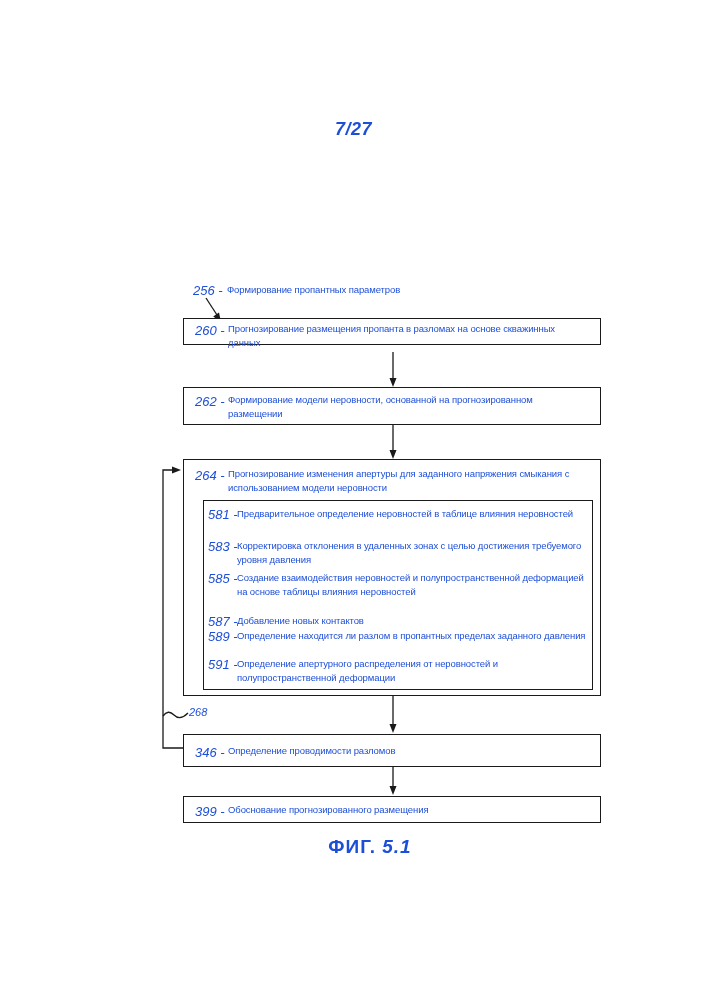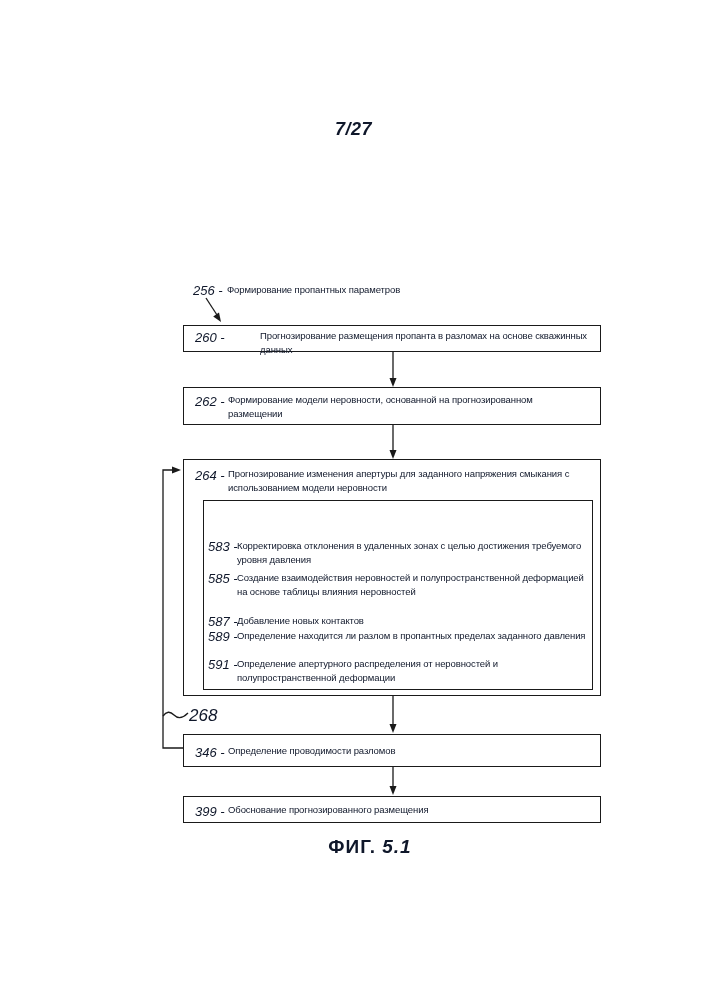--- a/index.html
+++ b/index.html
@@ -1,21 +1,21 @@
 <!DOCTYPE html>
 <html><head>
 <meta charset="utf-8">
 <style>
   html,body{margin:0;padding:0;background:#ffffff;}
   .sheet{
     position:relative;
     width:707px;height:920px;
     background:#ffffff;
     font-family:"Liberation Sans",sans-serif;
-    color:#0f172a;
+    color:#1d4ed8;
     overflow:hidden;
   }
   .page-num{
     position:absolute;left:0;top:119px;width:707px;
     text-align:center;
     font-size:18px;font-style:italic;font-weight:bold;
     letter-spacing:0.5px;
   }
   
   .fbox{
@@ -32,21 +32,21 @@
     white-space:pre;
     flex:0 0 auto;
   }
   .fbox .txt, .pre-step .txt, .subrow .txt{
     font-size:9.5px;
     line-height:13.5px;
     white-space:pre;
     letter-spacing:-0.1px;
   }
   .fbox .ref{width:33px;margin-left:11px;margin-top:2px;}
-  #box260{left:183px;top:325px;width:418px;height:27px;padding-top:3px;gap:32px;}
+  #box260{left:183px;top:318px;width:418px;height:27px;padding-top:3px;}
   #box262{left:183px;top:387px;width:418px;height:38px;padding-top:5px;}
   #box264{left:183px;top:459px;width:418px;height:237px;padding-top:7px;}
   #box266{left:183px;top:734px;width:418px;height:33px;padding-top:9px;}
   #box269{left:183px;top:796px;width:418px;height:27px;padding-top:6px;}
   
   .pre-step{
     position:absolute;left:193px;top:281px;
     display:flex;align-items:flex-end;
   }
   .pre-step .ref{width:34px;}
@@ -66,21 +66,21 @@
   .subrow .ref{width:29px;margin-left:4px;margin-top:1px;}
   #row581{top:6px;}
   #row583{top:38px;}
   #row585{top:70px;}
   #row587{top:113px;}
   #row589{top:128px;}
   #row591{top:156px;}
   
   .loop-ref{
     position:absolute;left:189px;top:706px;
-    font-style:italic;font-size:17px;
+    font-style:italic;font-size:11px;
   }
   
   .fig-caption{
     position:absolute;left:0;top:836px;width:740px;
     text-align:center;
     font-size:19px;font-weight:bold;
     letter-spacing:1px;
   }
   .fig-caption .fig-no{font-style:italic;text-align:center;}
   
@@ -161,20 +161,24 @@
 размещении</div>
   </div>
 
   <div class="fbox" id="box264">
     <span class="ref">264 -</span>
     <div class="txt">Прогнозирование изменения апертуры для заданного напряжения смыкания с
 использованием модели неровности</div>
   </div>
 
   <div class="inner-box">
+    <div class="subrow" id="row581">
+      <span class="ref">581 -</span>
+      <div class="txt">Предварительное определение неровностей в таблице влияния неровностей</div>
+    </div>
     <div class="subrow" id="row583">
       <span class="ref">583 -</span>
       <div class="txt">Корректировка отклонения в удаленных зонах с целью достижения требуемого
 уровня давления</div>
     </div>
     <div class="subrow" id="row585">
       <span class="ref">585 -</span>
       <div class="txt">Создание взаимодействия неровностей и полупространственной деформацией
 на основе таблицы влияния неровностей</div>
     </div>

